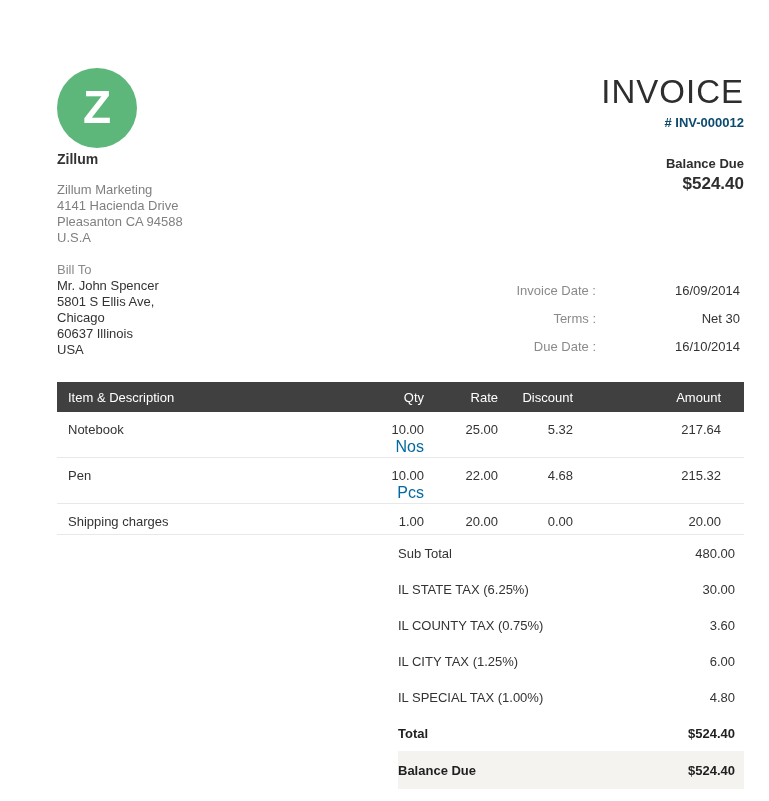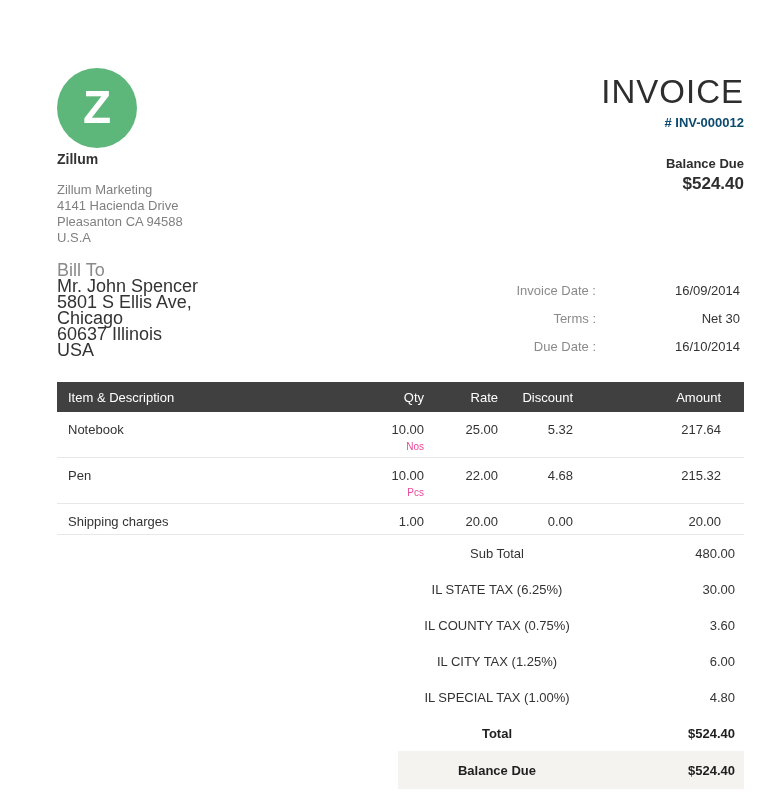--- a/index.html
+++ b/index.html
@@ -91,21 +91,21 @@
     margin-top: 3px;
     font-size: 17px;
     font-weight: bold;
     color: #2e2e2e;
   }
   
   .billto {
     position: absolute;
     top: 262px;
     left: 0;
-    font-size: 18px;
+    font-size: 13px;
     line-height: 16px;
     color: #333333;
   }
   .billto-label { color: #8a8a8a; }
   
   .meta {
     position: absolute;
     top: 276px;
     right: 0;
     width: 300px;
@@ -150,38 +150,38 @@
   .trow {
     display: flex;
     border-bottom: 1px solid #e8e8e8;
     padding: 9px 0 3px 0;
     font-size: 13px;
     color: #333333;
   }
   .cell-line { line-height: 18px; }
   .unit {
     line-height: 15px;
-    font-size: 10px;
-    color: #ec4899;
+    font-size: 16px;
+    color: #0369a1;
   }
   .unit:empty { display: none; }
   
   .totals {
     position: absolute;
     top: 535px;
     right: 0;
     width: 346px;
     font-size: 13px;
   }
   .t-row {
     display: flex;
     align-items: center;
     height: 36px;
   }
-  .t-label { flex: 1; text-align: center; color: #333333; }
+  .t-label { flex: 1; text-align: left; color: #333333; }
   .t-value { width: 139px; text-align: right; padding-right: 9px; color: #333333; }
   .t-row.bold .t-label,
   .t-row.bold .t-value { font-weight: bold; color: #1f1f1f; }
   .t-balance {
     display: flex;
     align-items: center;
     height: 38px;
     background: #f4f3f0;
   }
   .t-balance .t-label,

